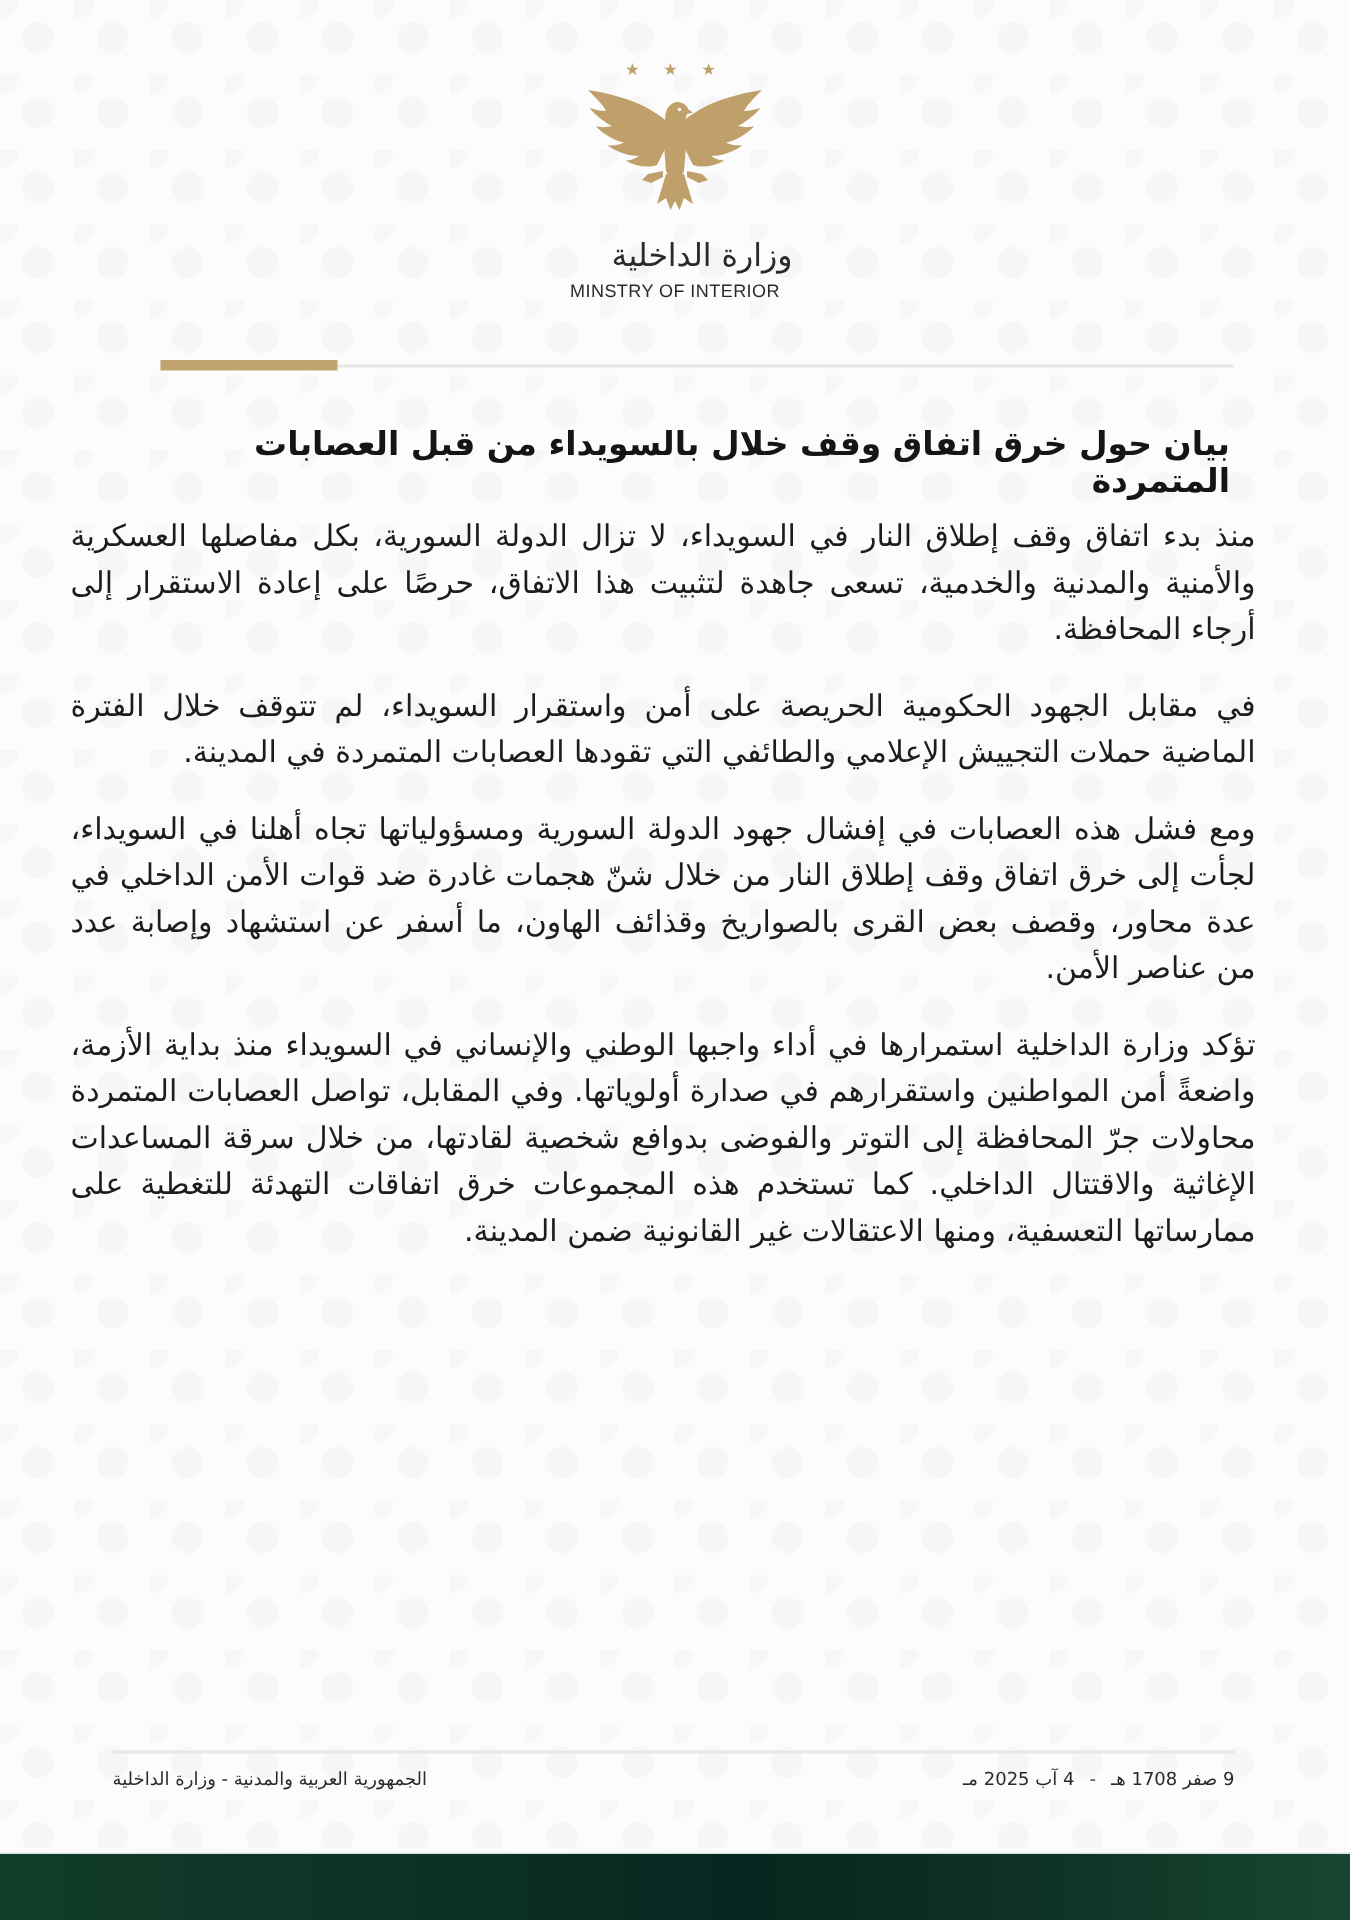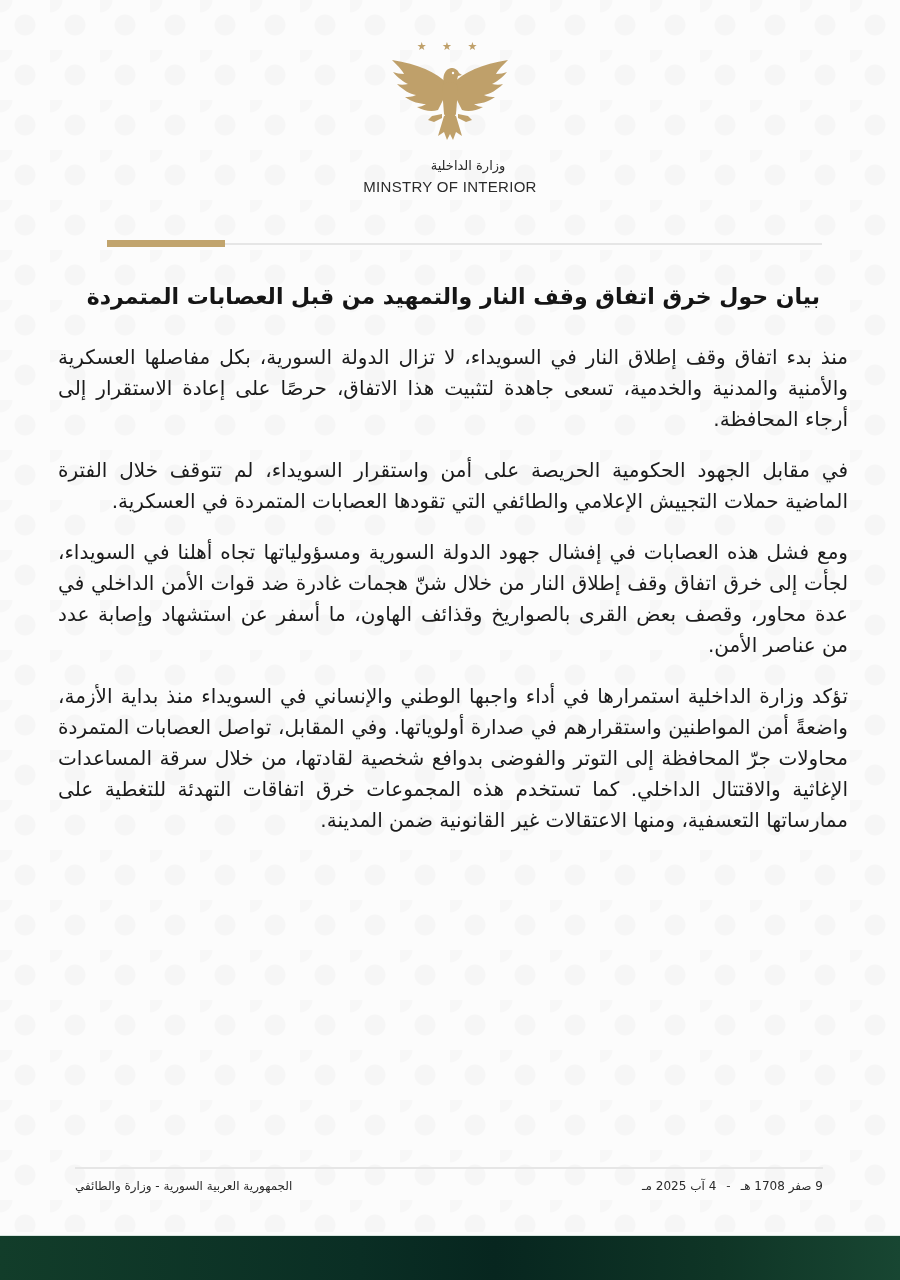--- a/index.html
+++ b/index.html
@@ -47,31 +47,31 @@
       line-height: 14px;
     }
     .eagle {
       display: block;
       margin: 0 auto;
       width: 124px;
       height: 90px;
     }
     .ministry-ar {
       display: block;
-      font-size: 13px;
+      font-size: 21px;
       margin-top: 14px;
       color: #2a2a2a;
       direction: rtl;
       font-family: "DejaVu Sans", sans-serif;
       letter-spacing: 1px;
       padding-left: 36px;
     }
     .ministry-en {
       display: block;
-      font-size: 15px;
+      font-size: 12px;
       margin-top: 5px;
       color: #2a2a2a;
       font-family: "Liberation Sans", sans-serif;
       letter-spacing: 0.3px;
     }
     .divider-top {
       position: absolute;
       top: 243px;
       left: 107px;
       width: 715px;
@@ -94,21 +94,21 @@
       direction: rtl;
       text-align: right;
       font-size: 22px;
       font-weight: bold;
       color: #151515;
       margin: 0;
     }
     .body-text {
       position: absolute;
       top: 342px;
-      right: 52px;
+      right: 63px;
       width: 790px;
       direction: rtl;
       text-align: justify;
       text-align-last: right;
       font-size: 20px;
       line-height: 31px;
       color: #1c1c1c;
     }
     .body-text p {
       margin: 0 0 20px 0;
@@ -182,34 +182,34 @@
       </g>
       <circle cx="65" cy="19" r="1.2" fill="#fbfbfb"></circle>
     </svg>
     <span class="ministry-ar">وزارة الداخلية</span>
     <span class="ministry-en">MINSTRY OF INTERIOR</span>
   </div>
 
   <div class="divider-top"></div>
   <div class="gold-bar"></div>
 
-  <h1 class="title">بيان حول خرق اتفاق وقف النار والتمهيد من قبل العصابات المتمردة</h1>
+  <h1 class="title">بيان حول خرق اتفاق وقف خلال بالسويداء من قبل العصابات المتمردة</h1>
 
   <div class="body-text">
     <p>منذ بدء اتفاق وقف إطلاق النار في السويداء، لا تزال الدولة السورية، بكل مفاصلها العسكرية والأمنية والمدنية والخدمية، تسعى جاهدة لتثبيت هذا الاتفاق، حرصًا على إعادة الاستقرار إلى أرجاء المحافظة.</p>
-    <p>في مقابل الجهود الحكومية الحريصة على أمن واستقرار السويداء، لم تتوقف خلال الفترة الماضية حملات التجييش الإعلامي والطائفي التي تقودها العصابات المتمردة في العسكرية.</p>
+    <p>في مقابل الجهود الحكومية الحريصة على أمن واستقرار السويداء، لم تتوقف خلال الفترة الماضية حملات التجييش الإعلامي والطائفي التي تقودها العصابات المتمردة في المدينة.</p>
     <p>ومع فشل هذه العصابات في إفشال جهود الدولة السورية ومسؤولياتها تجاه أهلنا في السويداء، لجأت إلى خرق اتفاق وقف إطلاق النار من خلال شنّ هجمات غادرة ضد قوات الأمن الداخلي في عدة محاور، وقصف بعض القرى بالصواريخ وقذائف الهاون، ما أسفر عن استشهاد وإصابة عدد من عناصر الأمن.</p>
     <p>تؤكد وزارة الداخلية استمرارها في أداء واجبها الوطني والإنساني في السويداء منذ بداية الأزمة، واضعةً أمن المواطنين واستقرارهم في صدارة أولوياتها. وفي المقابل، تواصل العصابات المتمردة محاولات جرّ المحافظة إلى التوتر والفوضى بدوافع شخصية لقادتها، من خلال سرقة المساعدات الإغاثية والاقتتال الداخلي. كما تستخدم هذه المجموعات خرق اتفاقات التهدئة للتغطية على ممارساتها التعسفية، ومنها الاعتقالات غير القانونية ضمن المدينة.</p>
   </div>
 
   <div class="divider-bottom"></div>
 
   <div class="footer-row">
     <span class="footer-date">
       <span>9 صفر 1708 هـ</span>
       <span class="footer-sep">-</span>
       <span>4 آب 2025 مـ</span>
     </span>
-    <span class="footer-org">الجمهورية العربية السورية - وزارة والطائفي</span>
+    <span class="footer-org">الجمهورية العربية والمدنية - وزارة الداخلية</span>
   </div>
 
   <div class="bottom-band"></div>
 </div>
 
 </body></html>

